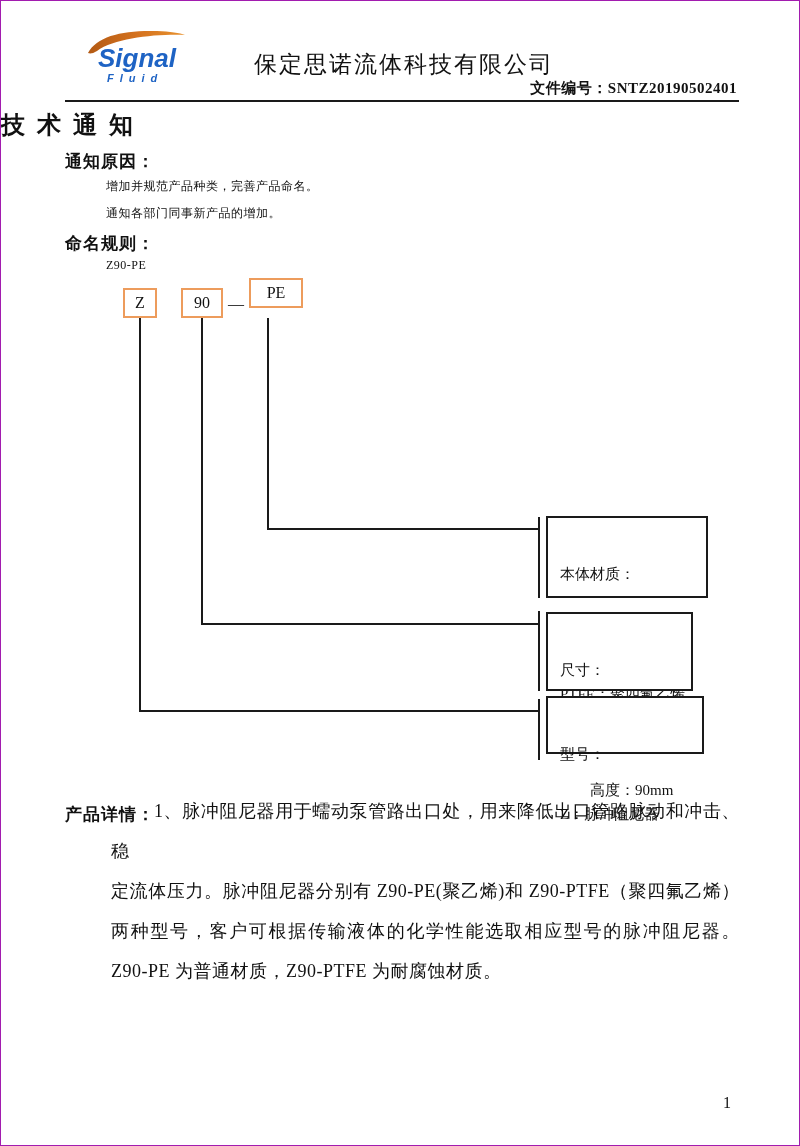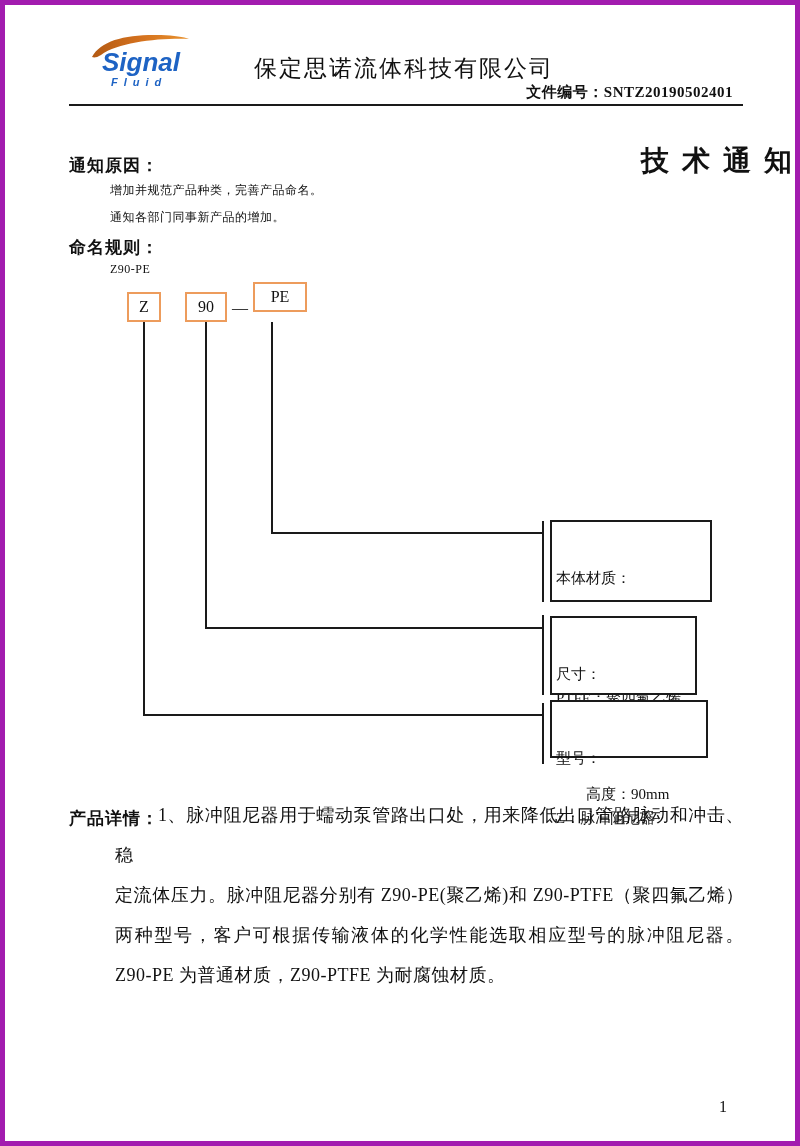--- a/index.html
+++ b/index.html
@@ -3,21 +3,21 @@
 <meta charset="utf-8">
 <style>
   * { margin: 0; padding: 0; box-sizing: border-box; }
   html, body { background: #ffffff; }
   .page {
     position: relative;
     width: 800px;
     height: 1146px;
     margin: 0 auto;
     background: #ffffff;
-    border: 5px solid #a21caf;
+    border: 1px solid #a21caf;
     font-family: "Liberation Serif", "DejaVu Serif", serif;
     color: #111111;
     overflow: hidden;
   }
   .abs { position: absolute; }
 
   
   .logo { left: 84px; top: 28px; width: 130px; height: 60px; }
   .logo-swoosh { position: absolute; left: 0; top: 0; width: 102px; height: 26px; }
   .logo-title {
@@ -38,22 +38,22 @@
     font-size: 23px; letter-spacing: 2px; padding-left: 8px;
   }
   .doc-number {
     right: 62px; top: 78px;
     font-size: 15px; font-weight: bold; letter-spacing: 0.5px;
   }
   .header-rule { left: 64px; top: 99px; width: 674px; height: 2px; background: #1a1a1a; }
 
   .doc-title {
     left: 0; right: 0; top: 108px;
-    text-align: right;
-    font-size: 28px; font-weight: bold; letter-spacing: 3px; margin-top: 29px;
+    text-align: left;
+    font-size: 24px; font-weight: bold; letter-spacing: 3px;
   }
 
   
   .sec-label { left: 64px; font-size: 17px; font-weight: bold; letter-spacing: 1px; }
   .body-line { left: 105px; font-size: 12px; letter-spacing: 0.5px; }
 
   
   .code-box {
     position: absolute;
     border: 2px solid #ed9c5c;
@@ -61,21 +61,21 @@
     text-align: center;
     font-size: 16px;
     line-height: 26px;
     height: 30px;
   }
   .dline { position: absolute; background: #1a1a1a; }
   .legend-box {
     position: absolute;
     border: 2px solid #1a1a1a;
     background: #ffffff;
-    padding: 6px 6px 0 4px;
+    padding: 6px 6px 0 12px;
     font-size: 15px;
     line-height: 20px;
     white-space: pre;
   }
 
   
   .details-para {
     left: 62px; top: 790px; width: 677px;
     font-size: 18px; line-height: 40px; letter-spacing: 0.5px;
   }

